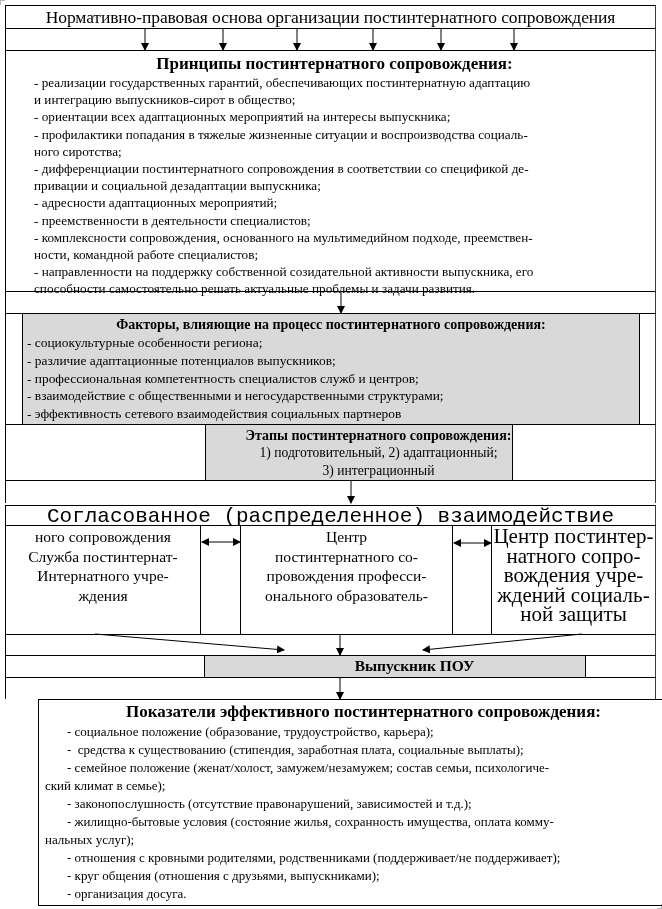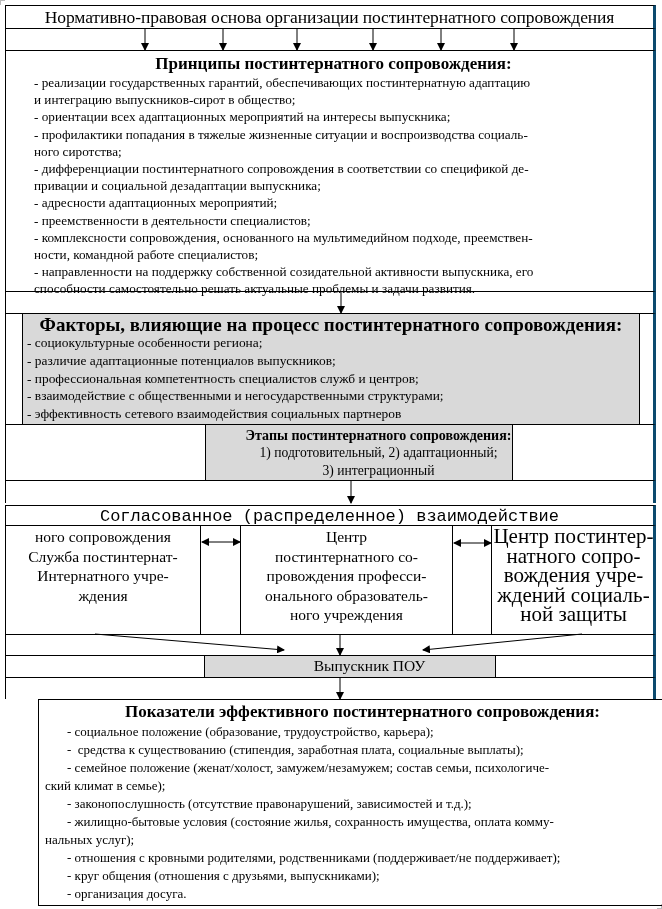--- a/index.html
+++ b/index.html
@@ -1,20 +1,20 @@
 <!DOCTYPE html>
 <html><head>
 <meta charset="utf-8">
 <style>
   html, body { margin:0; padding:0; background:#ffffff; }
   body { width:662px; height:909px; position:relative; overflow:hidden;
          font-family:"Liberation Serif", "DejaVu Serif", serif; color:#000; }
   .cell { position:absolute; box-sizing:border-box; }
   .row { position:absolute; left:5px; width:651px; box-sizing:border-box;
-         border-left:1px solid #000; border-right:3px solid #0c4a6e; border-top:1px solid #000; }
+         border-left:1px solid #000; border-right:1px solid #0c4a6e; border-top:1px solid #000; }
   .last { border-bottom:1px solid #000; }
   .gray { background:#d9d9d9;padding-left:39px; }
   .ctr { text-align:center; }
   .title { font-size:17.5px; line-height:22px; text-align:center; letter-spacing:-0.1px; }
   .h-bold { font-weight:bold; text-align:center; }
   .list { font-size:13.2px; line-height:17.2px; }
   .list p { margin:0; }
   .mono { font-family:"Liberation Mono","DejaVu Sans Mono",monospace; }
   svg.overlay { position:absolute; left:0; top:0; pointer-events:none; }
   .corner { position:absolute; width:4px; height:4px; border:1px solid #bbb; }
@@ -47,80 +47,79 @@
       <p>ности, командной работе специалистов;</p>
       <p>- направленности на поддержку собственной созидательной активности выпускника, его</p>
       <p>способности самостоятельно решать актуальные проблемы и задачи развития.</p>
     </div>
 </div>
 
 <div class="row" style="top:291px;height:22px;"></div>
 
 <div class="row" style="top:313px;height:111px;">
   <div class="cell gray" style="left:16px;top:0;width:618px;height:110px;border-left:1px solid #000;border-right:1px solid #000;padding:2px 4px 0 4px;">
-    <div class="h-bold" style="font-size:19px;line-height:18px;">Факторы, влияющие на процесс постинтернатного сопровождения:</div>
+    <div class="h-bold" style="font-size:14px;line-height:18px;">Факторы, влияющие на процесс постинтернатного сопровождения:</div>
     <div class="list" id="factors-list" style="font-size:13.4px;line-height:17.8px;">
         <p>- социокультурные особенности региона;</p>
         <p>- различие адаптационные потенциалов выпускников;</p>
         <p>- профессиональная компетентность специалистов служб и центров;</p>
         <p>- взаимодействие с общественными и негосударственными структурами;</p>
         <p>- эффективность сетевого взаимодействия социальных партнеров</p>
       </div>
   </div>
 </div>
 
 <div class="row" style="top:424px;height:56px;">
   <div class="cell gray ctr" style="left:199px;top:0;width:308px;height:55px;border-left:1px solid #000;border-right:1px solid #000;padding-top:2px;">
     <div class="h-bold" style="font-size:14px;line-height:17px;">Этапы постинтернатного сопровождения:</div>
     <div style="font-size:13.6px;line-height:18px;">1) подготовительный, 2) адаптационный;</div>
     <div style="font-size:13.6px;line-height:17px;">3) интеграционный</div>
   </div>
 </div>
 
 <div class="row" style="top:480px;height:23px;"></div>
 
-<div class="row ctr mono" style="top:505px;height:22px;font-size:17px;line-height:21px;">
+<div class="row ctr mono" style="top:505px;height:22px;font-size:21px;line-height:21px;">
   <span>Согласованное (распределенное) взаимодействие</span>
 </div>
 
 <div class="row" style="top:525px;height:109px;">
   <div class="cell ctr" style="left:0;top:0;width:194px;height:108px;font-size:15.5px;line-height:19.5px;padding-top:1px;">
     <div id="org0">
         <div>ного сопровождения</div>
         <div>Служба постинтернат-</div>
         <div>Интернатного учре-</div>
         <div>ждения</div>
       </div>
   </div>
   <div class="cell" style="left:194px;top:0;width:40px;height:108px;border-left:1px solid #000;"></div>
   <div class="cell ctr" style="left:234px;top:0;width:213px;height:108px;border-left:1px solid #000;border-right:1px solid #000;font-size:15.5px;line-height:19.5px;padding-top:1px;">
     <div id="org1">
         <div>Центр</div>
         <div>постинтернатного со-</div>
         <div>провождения професси-</div>
         <div>онального образователь-</div>
-        <div>ного учреждения</div>
       </div>
   </div>
   <div class="cell" style="left:447px;top:0;width:39px;height:108px;border-right:1px solid #000;"></div>
   <div class="cell ctr" style="left:486px;top:0;width:163px;height:108px;font-size:21px;line-height:19.5px;padding-top:1px;">
     <div id="org2">
         <div>Центр постинтер-</div>
         <div>натного сопро-</div>
         <div>вождения учре-</div>
         <div>ждений социаль-</div>
         <div>ной защиты</div>
       </div>
   </div>
 </div>
 
 <div class="row" style="top:634px;height:21px;"></div>
 
 <div class="row" style="top:655px;height:22px;">
-  <div class="cell gray ctr" style="left:198px;top:0;width:292px;height:21px;border-left:1px solid #000;border-right:1px solid #000;font-weight:normal;font-size:15.5px;line-height:20px;">
+  <div class="cell gray ctr" style="left:198px;top:0;width:382px;height:21px;border-left:1px solid #000;border-right:1px solid #000;font-weight:bold;font-size:15.5px;line-height:20px;">
     <span>Выпускник ПОУ</span>
   </div>
 </div>
 
 <div class="row" style="top:677px;height:22px;"></div>
 
 <div class="row last" style="top:699px;height:207px;padding:1px 6px 0 6px;margin-left:33px;">
   <div class="h-bold" style="font-size:17px;line-height:22px;">Показатели эффективного постинтернатного сопровождения:</div>
   <div class="list" id="indicators-list" style="font-size:13px;line-height:18px;">
       <p style="padding-left: 22px; white-space: pre;">- социальное положение (образование, трудоустройство, карьера);</p>

